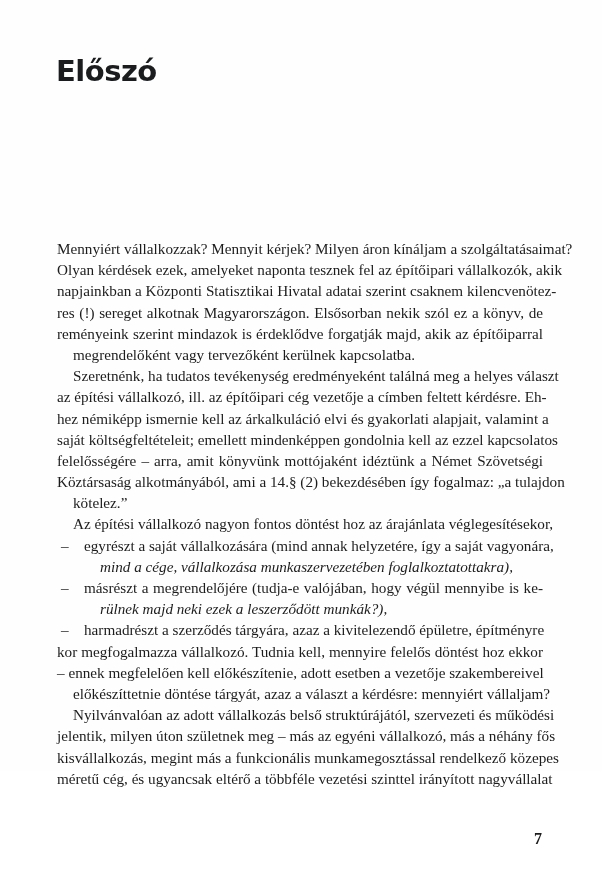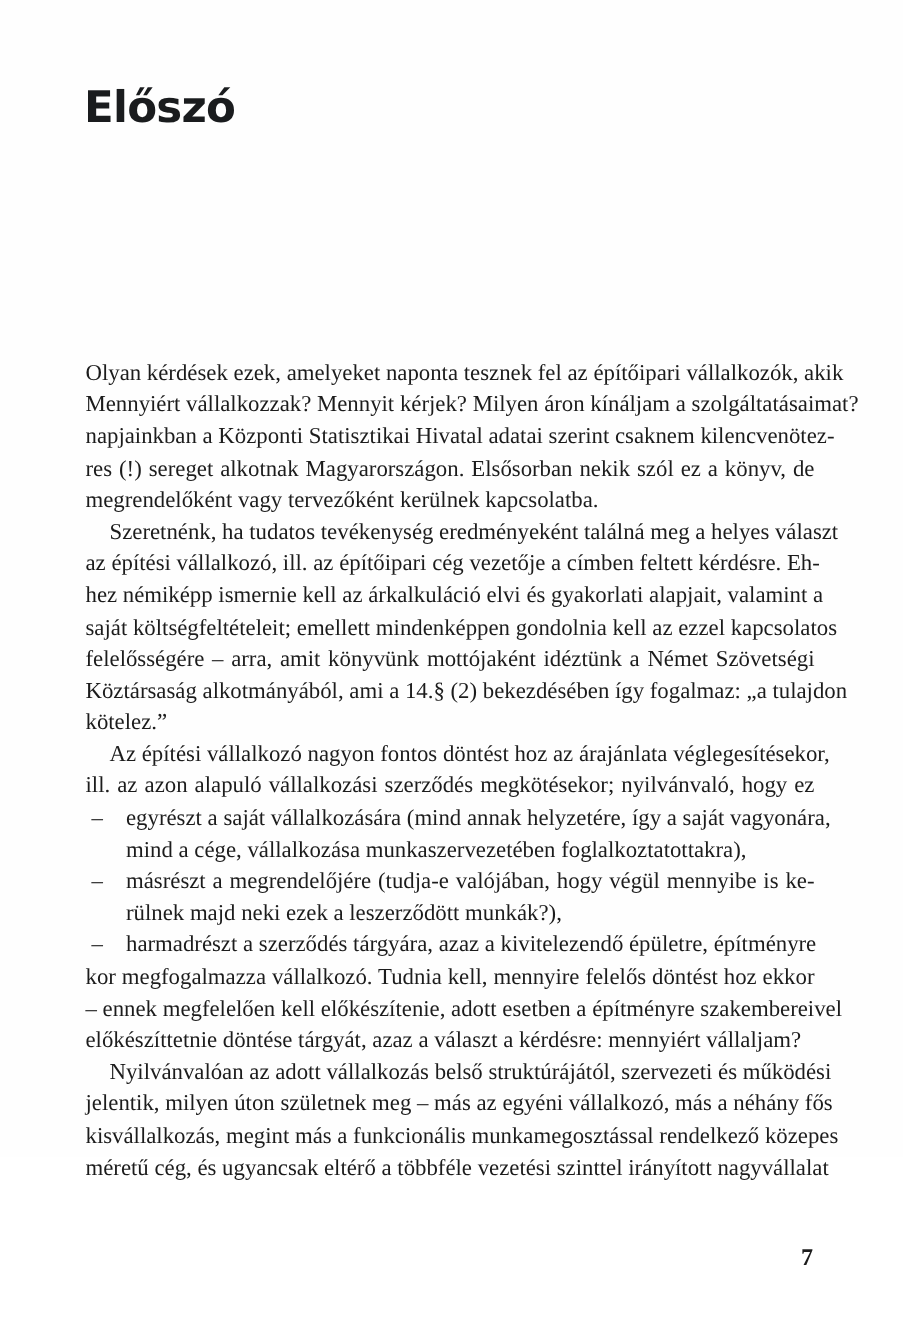--- a/index.html
+++ b/index.html
@@ -1,75 +1,75 @@
 <!DOCTYPE html>
 <html><head>
 <meta charset="utf-8">
 <style>
   html, body { margin:0; padding:0; }
   body { width:602px; height:891px; background:#ffffff; position:relative; overflow:hidden; }
   .page { position:absolute; left:0; top:0; width:602px; height:771px; background:#fefefe; }
   .title { position:absolute; left:56px; top:54px; font-family:"DejaVu Sans", sans-serif; font-weight:bold; font-size:29px; color:#1a1c1e; letter-spacing:-0.5px; }
   .body { position:absolute; left:57px; top:238px; width:486px; font-family:"Liberation Serif", serif; font-size:15.2px; line-height:21.2px; color:#1c1c1c; }
   .ln { display:block; white-space:nowrap; text-align:justify; text-align-last:justify; height:21.2px; }
-  .ln.last { text-align-last:left; }
+  .ln.last { text-align-last:left;margin-left:16px; }
   .ind { padding-left:16px; }
   .item { position:relative; padding-left:27px; }
   .item .dash { position:absolute; left:4px; }
-  .item.cont { padding-left:27px; }
+  .item.cont { padding-left:27px;font-style:italic; }
   .pagenum { position:absolute; left:534px; top:830px; font-family:"Liberation Serif", serif; font-weight:bold; font-size:16px; color:#1c1c1c; }
 </style>
 </head>
 <body>
 
 <div class="page">
   <div class="title">Előszó</div>
 
   <div class="body">
 
     <div>
+      <span class="ln">Mennyiért vállalkozzak? Mennyit kérjek? Milyen áron kínáljam a szolgáltatásaimat?</span>
       <span class="ln">Olyan kérdések ezek, amelyeket naponta tesznek fel az építőipari vállalkozók, akik</span>
-      <span class="ln">Mennyiért vállalkozzak? Mennyit kérjek? Milyen áron kínáljam a szolgáltatásaimat?</span>
       <span class="ln">napjainkban a Központi Statisztikai Hivatal adatai szerint csaknem kilencvenötez-</span>
       <span class="ln">res (!) sereget alkotnak Magyarországon. Elsősorban nekik szól ez a könyv, de</span>
+      <span class="ln">reményeink szerint mindazok is érdeklődve forgatják majd, akik az építőiparral</span>
       <span class="ln last">megrendelőként vagy tervezőként kerülnek kapcsolatba.</span>
     </div>
 
     <div>
       <span class="ln ind">Szeretnénk, ha tudatos tevékenység eredményeként találná meg a helyes választ</span>
       <span class="ln">az építési vállalkozó, ill. az építőipari cég vezetője a címben feltett kérdésre. Eh-</span>
       <span class="ln">hez némiképp ismernie kell az árkalkuláció elvi és gyakorlati alapjait, valamint a</span>
       <span class="ln">saját költségfeltételeit; emellett mindenképpen gondolnia kell az ezzel kapcsolatos</span>
       <span class="ln">felelősségére – arra, amit könyvünk mottójaként idéztünk a Német Szövetségi</span>
       <span class="ln">Köztársaság alkotmányából, ami a 14.§ (2) bekezdésében így fogalmaz: „a tulajdon</span>
       <span class="ln last">kötelez.”</span>
     </div>
 
     <div>
       <span class="ln ind">Az építési vállalkozó nagyon fontos döntést hoz az árajánlata véglegesítésekor,</span>
-      <span class="ln">ill. az azon alapuló vállalkozási szerződés megkötésekor; nyilvánvaló, hogy ez</span>
     </div>
 
     <div>
       <div>
         <span class="ln item"><span class="dash">–</span><span>egyrészt a saját vállalkozására (mind annak helyzetére, így a saját vagyonára,</span></span>
         <span class="ln item cont last">mind a cége, vállalkozása munkaszervezetében foglalkoztatottakra),</span>
       </div>
       <div>
         <span class="ln item"><span class="dash">–</span><span>másrészt a megrendelőjére (tudja-e valójában, hogy végül mennyibe is ke-</span></span>
         <span class="ln item cont last">rülnek majd neki ezek a leszerződött munkák?),</span>
       </div>
       <div>
         <span class="ln item"><span class="dash">–</span><span>harmadrészt a szerződés tárgyára, azaz a kivitelezendő épületre, építményre</span></span>
       </div>
     </div>
 
     <div>
       <span class="ln">kor megfogalmazza vállalkozó. Tudnia kell, mennyire felelős döntést hoz ekkor</span>
-      <span class="ln">– ennek megfelelően kell előkészítenie, adott esetben a építményre szakembereivel</span>
+      <span class="ln">– ennek megfelelően kell előkészítenie, adott esetben a vezetője szakembereivel</span>
       <span class="ln last">előkészíttetnie döntése tárgyát, azaz a választ a kérdésre: mennyiért vállaljam?</span>
     </div>
 
     <div>
       <span class="ln ind">Nyilvánvalóan az adott vállalkozás belső struktúrájától, szervezeti és működési</span>
       <span class="ln">jelentik, milyen úton születnek meg – más az egyéni vállalkozó, más a néhány fős</span>
       <span class="ln">kisvállalkozás, megint más a funkcionális munkamegosztással rendelkező közepes</span>
       <span class="ln">méretű cég, és ugyancsak eltérő a többféle vezetési szinttel irányított nagyvállalat</span>
 
     </div>

